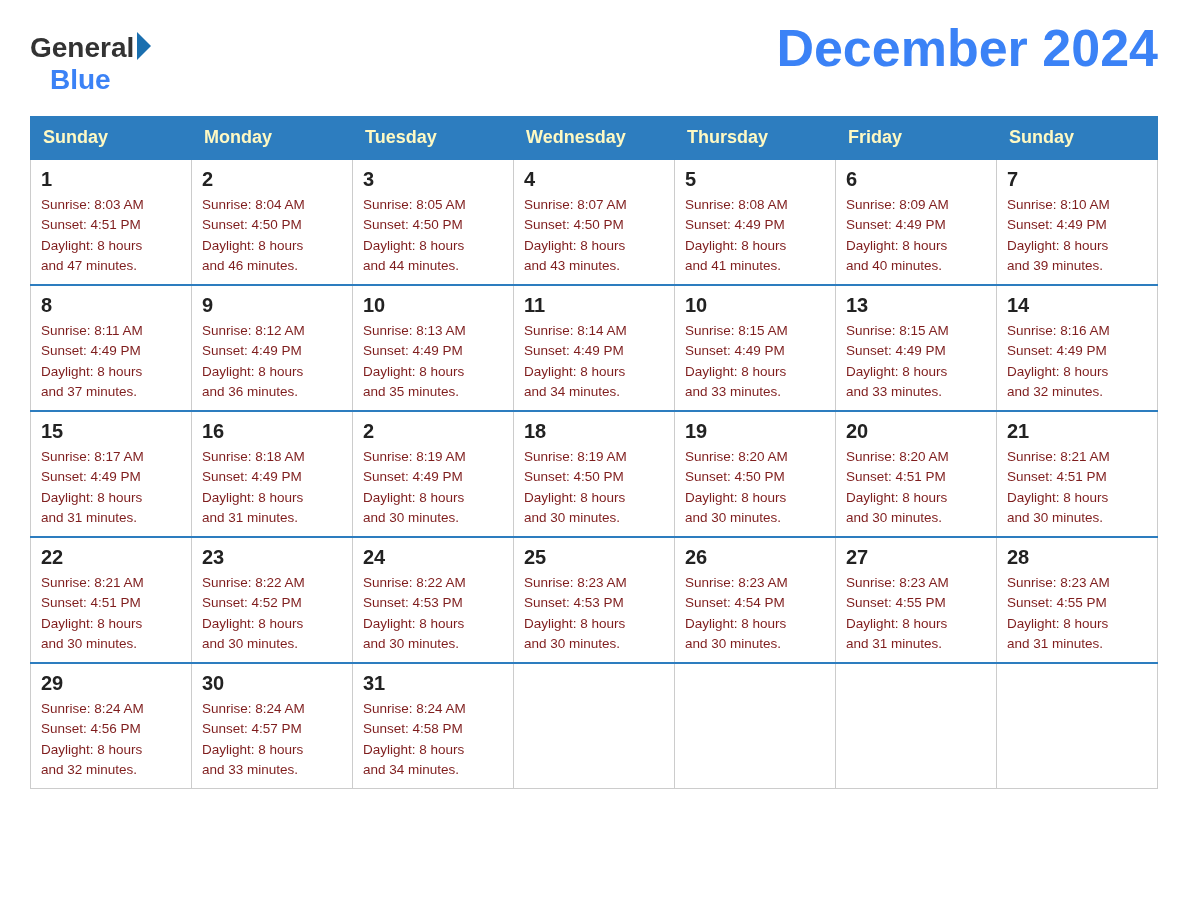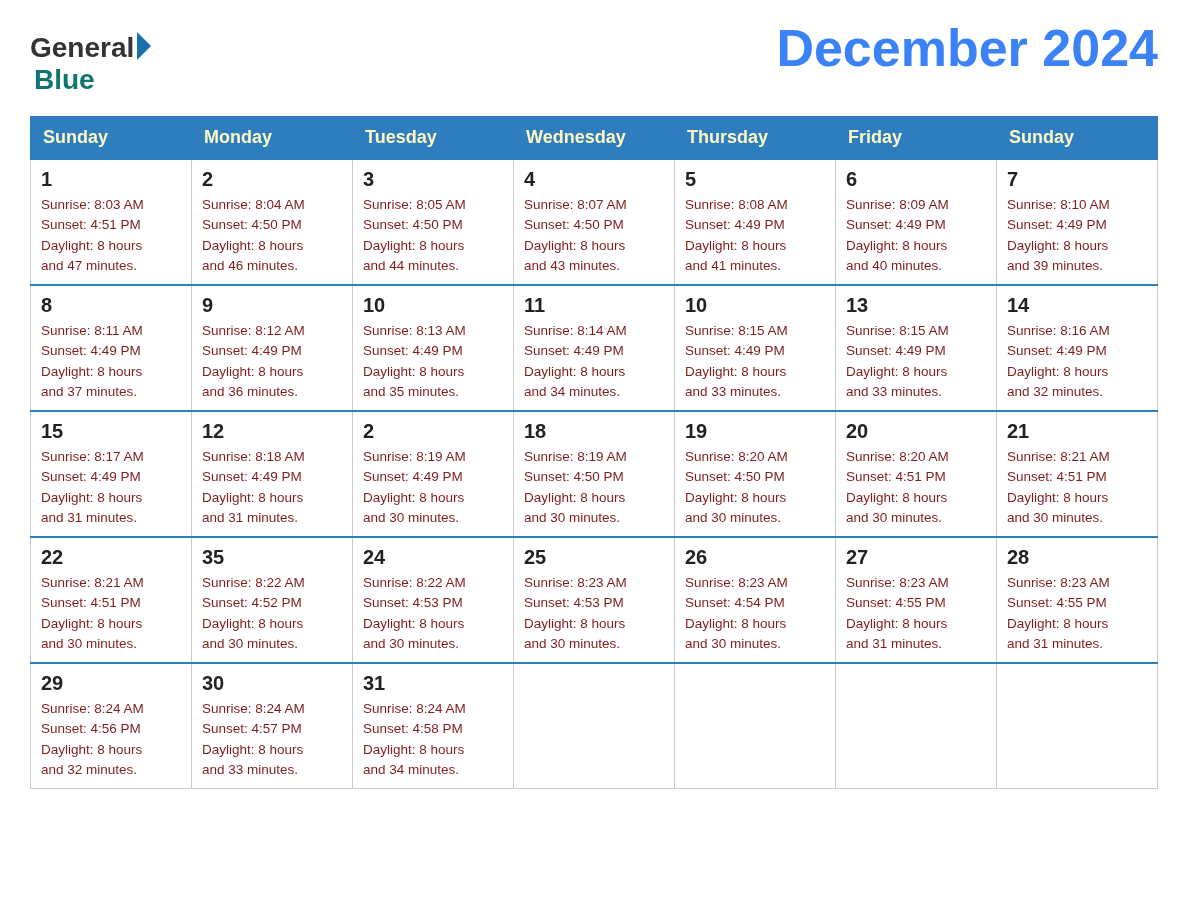--- a/index.html
+++ b/index.html
@@ -36,22 +36,22 @@
       height: 0;
       border-left: 14px solid #1a6faf;
       border-top: 14px solid transparent;
       border-bottom: 14px solid transparent;
       margin-left: 3px;
       margin-top: -4px;
     }
     .logo-blue {
       font-size: 28px;
       font-weight: bold;
-      color: #0f766e;
-      margin-left: 4px;
+      color: #3b82f6;
+      margin-left: 20px;
     }
     .title-block {
       text-align: right;
     }
     .calendar-title {
       font-size: 52px;
       font-weight: bold;
       color: #3b82f6;
       line-height: 1.1;
     }
@@ -263,21 +263,21 @@
         <td>
           <span class="day-number">15</span>
           <div class="day-info">
             Sunrise: 8:17 AM<br>
             Sunset: 4:49 PM<br>
             Daylight: 8 hours<br>
             and 31 minutes.
           </div>
         </td>
         <td>
-          <span class="day-number">12</span>
+          <span class="day-number">16</span>
           <div class="day-info">
             Sunrise: 8:18 AM<br>
             Sunset: 4:49 PM<br>
             Daylight: 8 hours<br>
             and 31 minutes.
           </div>
         </td>
         <td>
           <span class="day-number">2</span>
           <div class="day-info">
@@ -328,21 +328,21 @@
         <td>
           <span class="day-number">22</span>
           <div class="day-info">
             Sunrise: 8:21 AM<br>
             Sunset: 4:51 PM<br>
             Daylight: 8 hours<br>
             and 30 minutes.
           </div>
         </td>
         <td>
-          <span class="day-number">35</span>
+          <span class="day-number">23</span>
           <div class="day-info">
             Sunrise: 8:22 AM<br>
             Sunset: 4:52 PM<br>
             Daylight: 8 hours<br>
             and 30 minutes.
           </div>
         </td>
         <td>
           <span class="day-number">24</span>
           <div class="day-info">

